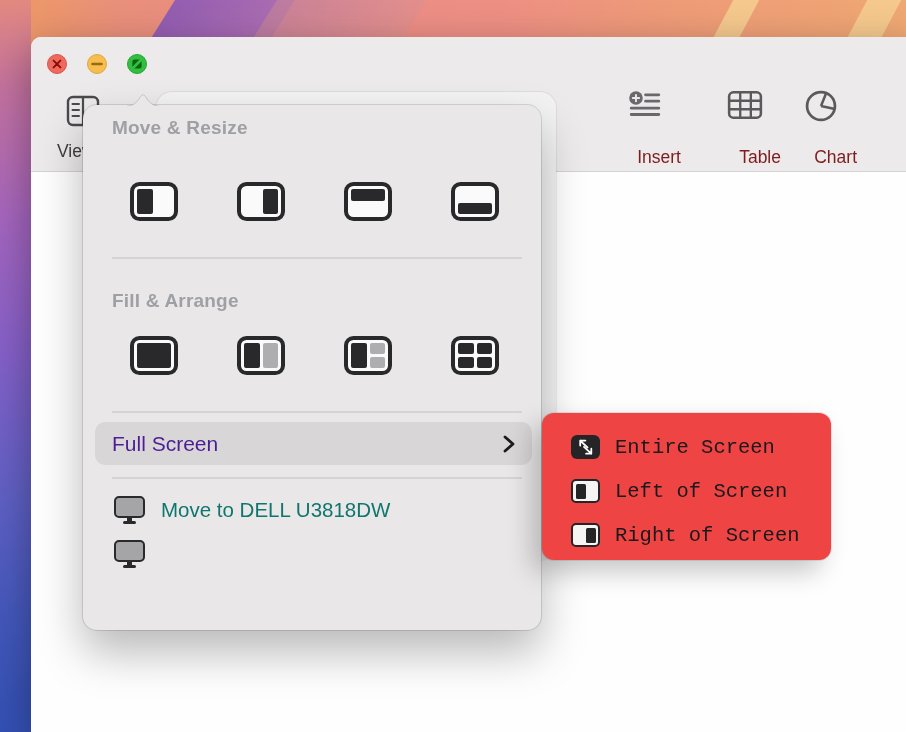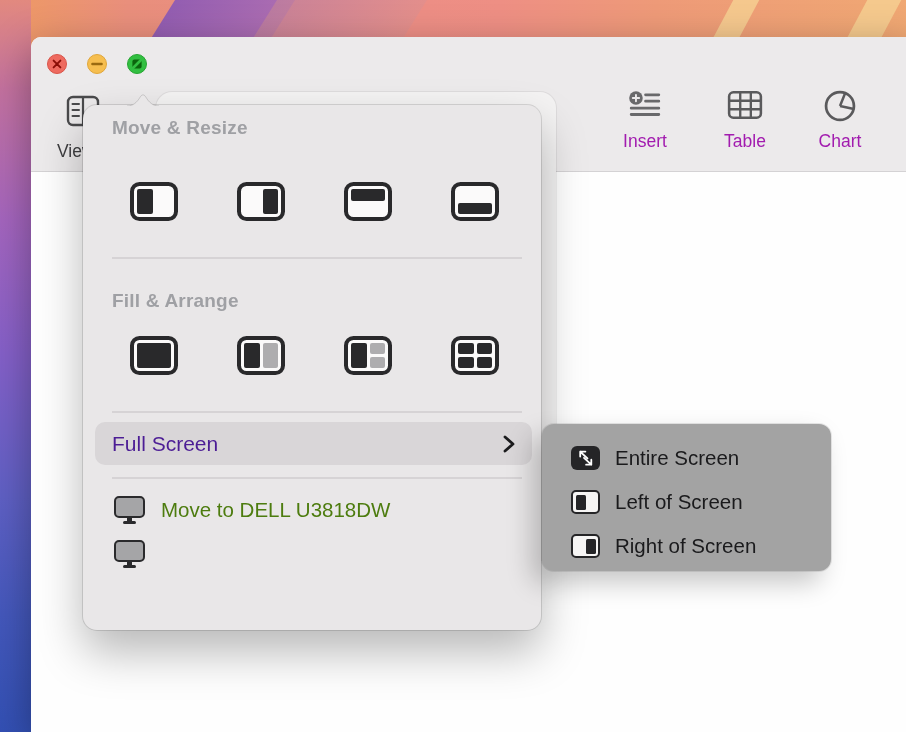--- a/index.html
+++ b/index.html
@@ -30,21 +30,21 @@
     background:#eceaeb; border-bottom:1px solid #d4d2d4; border-radius:10px 0 0 0; }
 
   .tl { position:absolute; top:17px; width:20px; height:20px; border-radius:50%; }
   .tl svg { display:block; }
   .tl-close { left:16px; }
   .tl-min { left:56px; }
   .tl-zoom { left:96px; }
 
   .tb-btn { position:absolute; top:52px; width:72px; height:78px; text-align:center; cursor:default; }
   .tb-btn .tb-icon { display:inline-block; height:40px; }
-  .tb-label { margin-top:2px; font-size:17.5px; color:#a21caf; }
+  .tb-label { margin-top:18px; font-size:17.5px; color:#7f1d1d;text-align:right; }
 
   .view-icon { position:absolute; left:35px; top:58px; }
   .view-label-clip { position:absolute; left:26px; top:104px; width:28px; height:24px;
     overflow:hidden; font-size:17.5px; color:#3e3e40; white-space:nowrap; }
   .hidden-tb-icon { position:absolute; left:299px; top:59px; width:27px; height:30px;
     border:2.5px solid #47474a; border-radius:6px; background:#eceaeb; }
 
   
   .ghost { position:absolute; left:156px; top:92px; width:400px; height:468px;
     background:#f4f3f3; border-radius:16px; box-shadow:0 0 0 1px rgba(0,0,0,.06); }
@@ -81,36 +81,36 @@
 
   .fullscreen-row { position:absolute; left:12px; top:317px; width:437px; height:43px;
     background:#d9d6d8; border-radius:10px; cursor:pointer; }
   .fullscreen-label { position:absolute; left:17px; top:50%; transform:translateY(-50%);
     font-size:21px; color:#4c1d95; }
   .chevron { position:absolute; right:16px; top:50%; transform:translateY(-50%); }
 
   .move-list { position:absolute; left:0; top:383px; width:100%; }
   .move-row { position:relative; height:44px; cursor:pointer; }
   .move-label { position:absolute; left:78px; top:50%; transform:translateY(-50%);
-    font-size:20.5px; color:#4d7c0f; white-space:nowrap; }
+    font-size:20.5px; color:#0f766e; white-space:nowrap; }
   .display-icon { position:absolute; left:31px; top:8px; width:31px; height:28px; }
   .display-icon .screen { position:absolute; left:0; top:0; width:31px; height:22px;
     background:#a5a5a7; border:2.5px solid #2a2a2c; border-radius:5px; }
   .display-icon .stub { position:absolute; left:13px; top:21px; width:5px; height:4px; background:#2a2a2c; }
   .display-icon .base { position:absolute; left:9px; top:25px; width:13px; height:2.5px;
     border-radius:1.5px; background:#2a2a2c; }
   .ipad-icon { position:absolute; left:31px; top:10px; width:30px; height:25px;
     background:#a5a5a7; border:2.5px solid #2a2a2c; border-radius:5px; }
   .ipad-icon .homebar { position:absolute; left:4px; bottom:2.5px; width:9px; height:2px;
     background:#2a2a2c; border-radius:1px; }
 
   
-  .submenu { position:absolute; left:542px; top:424px; width:289px; height:147px;
-    background:#a3a3a3; border-radius:12px; padding-top:12px;
-    box-shadow:0 0 0 1px rgba(0,0,0,.09), -10px 12px 26px rgba(0,0,0,.22); }
+  .submenu { position:absolute; left:542px; top:413px; width:289px; height:147px;
+    background:#ef4444; border-radius:12px; padding-top:12px;
+    box-shadow:0 0 0 1px rgba(0,0,0,.09), -10px 12px 26px rgba(0,0,0,.22);font-family:Liberation Mono, monospace; }
   .sub-row { position:relative; height:44px; cursor:pointer; }
   .sub-label { position:absolute; left:73px; top:50%; transform:translateY(-50%);
     font-size:20.5px; color:#1a1a1c; white-space:nowrap; }
   .sub-icon { position:absolute; left:29px; top:10px; width:29px; height:24px; }
   .icon-entire { background:#252527; border-radius:6px; }
   .icon-frame { background:#f6f5f4; border:2.5px solid #252527; border-radius:5px; }
   .icon-frame .blk { position:absolute; top:2.5px; bottom:2.5px; width:10px;
     background:#252527; border-radius:1.5px; }
   .icon-frame .blk.l { left:2.5px; } .icon-frame .blk.r { right:2.5px; }
 </style>
@@ -175,21 +175,21 @@
       <div class="tb-btn" style="left:678px;">
         <span class="tb-icon">
           <svg width="36" height="32" viewBox="0 0 34 30">
             <rect x="2" y="3" width="30" height="24" rx="4" fill="none" stroke="#5a5a5c" stroke-width="2.4"></rect>
             <path d="M2 11 L32 11 M2 19 L32 19 M12.5 3 L12.5 27 M22.5 3 L22.5 27" stroke="#5a5a5c" stroke-width="2.2" fill="none"></path>
           </svg>
         </span>
         <div class="tb-label">Table</div>
       </div>
 
-      <div class="tb-btn" style="left:773px;">
+      <div class="tb-btn" style="left:754px;">
         <span class="tb-icon">
           <svg width="34" height="34" viewBox="0 0 30 30">
             <circle cx="15" cy="15" r="12.3" fill="none" stroke="#5a5a5c" stroke-width="2.4"></circle>
             <path d="M15 15 L19.6 3.6 M15 15 L27.2 17.6" stroke="#5a5a5c" stroke-width="2.2" fill="none"></path>
           </svg>
         </span>
         <div class="tb-label">Chart</div>
       </div>
     </div>
   </div>

